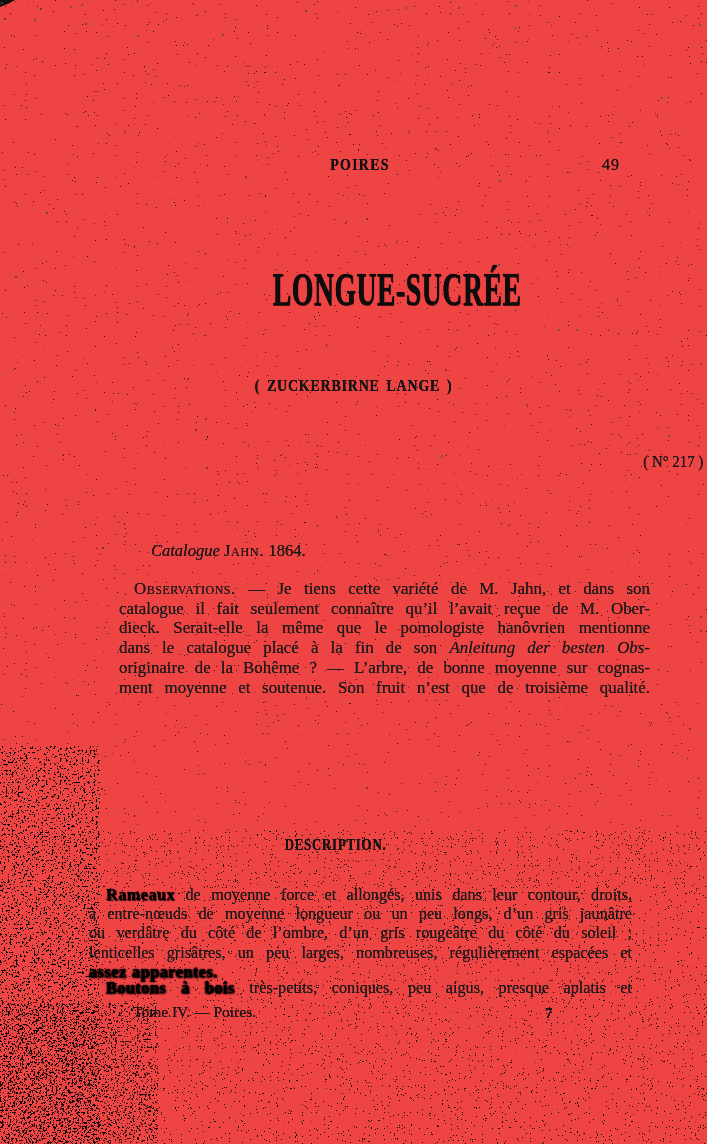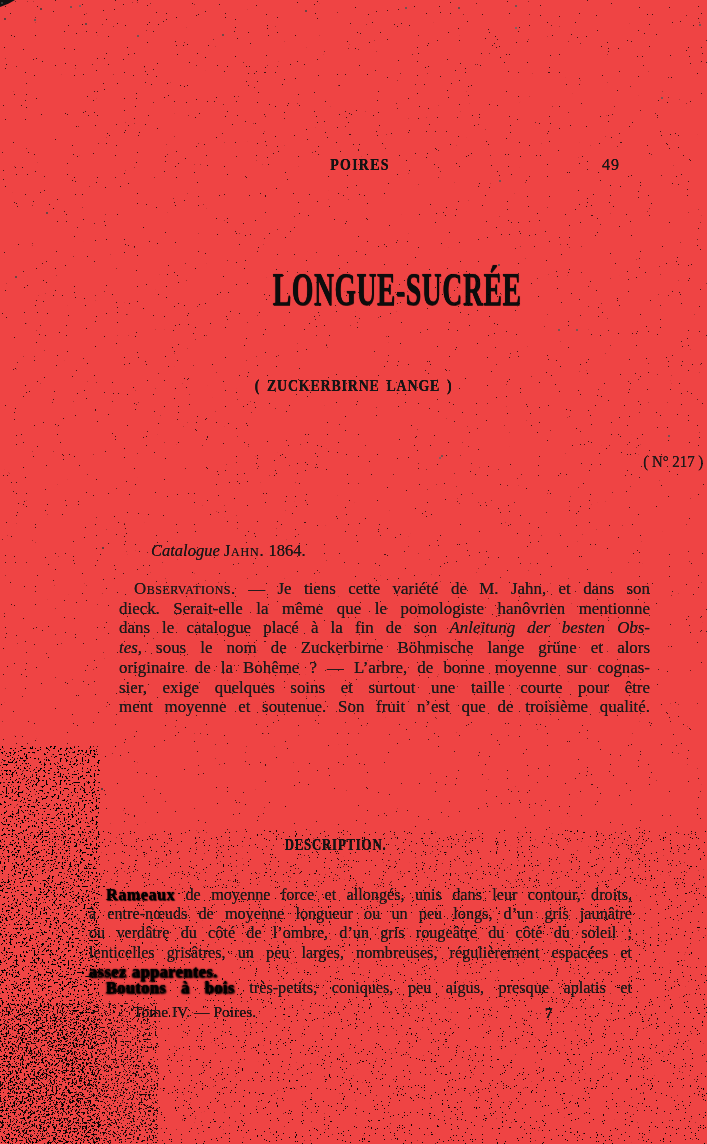--- a/index.html
+++ b/index.html
@@ -105,25 +105,24 @@
   <div class="numline">
     <span class="cond">( N° 217 )</span>
   </div>
 
   <div class="catline"><span class="it">Catalogue</span>
     <span class="sc">Jahn.</span>
     <span>1864.</span></div>
 
   <div class="obs">
     <div class="ln indent"><span class="sc">Observations.</span><span> — Je tiens cette variété de M. Jahn, et dans son</span></div>
+    <div class="ln">catalogue il fait seulement connaître qu’il l’avait reçue de M. Ober-</div>
     <div class="ln">dieck. Serait-elle la même que le pomologiste hanôvrien mentionne</div>
     <div class="ln"><span>dans le catalogue placé à la fin de son </span><span class="it">Anleitung der besten Obs-</span></div>
-    <div class="ln"><span class="it">tes,</span><span> sous le nom de Zuckerbirne Böhmische lange grüne et alors</span></div>
     <div class="ln">originaire de la Bohême ? — L’arbre, de bonne moyenne sur cognas-</div>
-    <div class="ln">sier, exige quelques soins et surtout une taille courte pour être</div>
     <div class="ln">ment moyenne et soutenue. Son fruit n’est que de troisième qualité.</div>
   </div>
 
   <div class="desc">
     <span class="cond">DESCRIPTION.</span>
   </div>
 
   <div class="ram">
     <div class="ln2 indent2"><span class="smg1">Rameaux</span><span> de moyenne force et allongés, unis dans leur contour, droits,</span></div>
     <div class="ln2">à entre-nœuds de moyenne longueur ou un peu longs, d’un gris jaunâtre</div>

